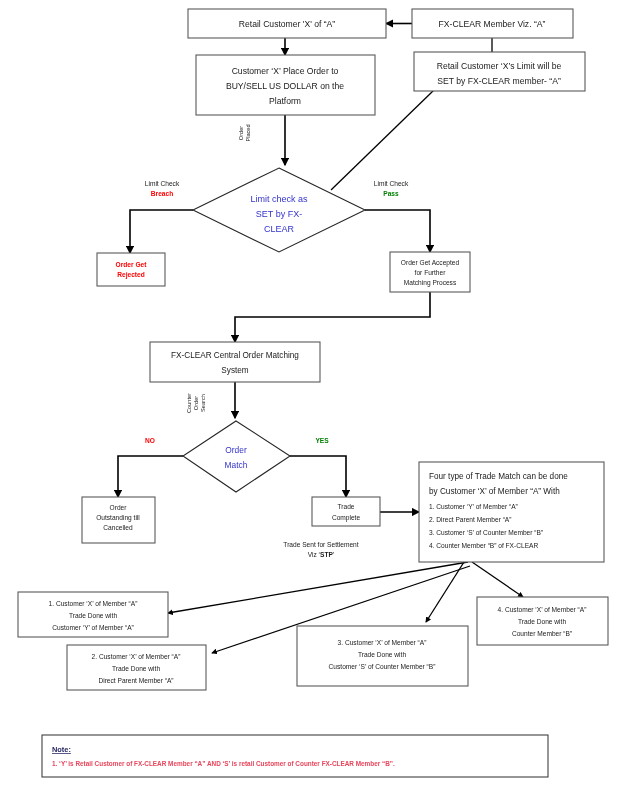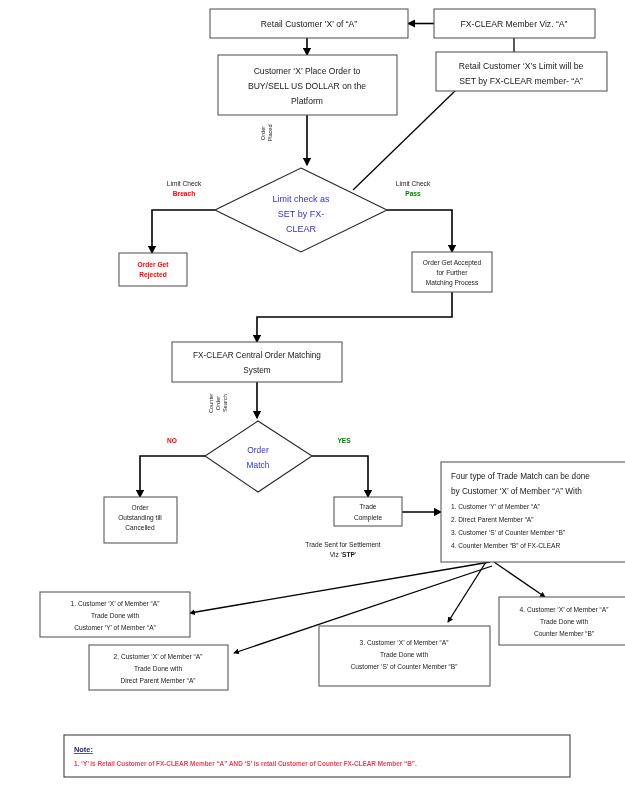--- a/index.html
+++ b/index.html
@@ -12,21 +12,20 @@
     height: 806px;
     font-family: "Liberation Sans", sans-serif;
     position: relative;
     overflow: hidden;
   }
   #diagram-root {
     position: absolute;
     left: 0; top: 0;
     width: 567px;
     height: 806px;
-    margin-left: 22px;
   }
   svg { display: block; }
   .node-rect {
     fill: #ffffff;
     stroke: #595959;
     stroke-width: 1.1;
   }
   .node-rect-dark {
     fill: #ffffff;
     stroke: #404040;

